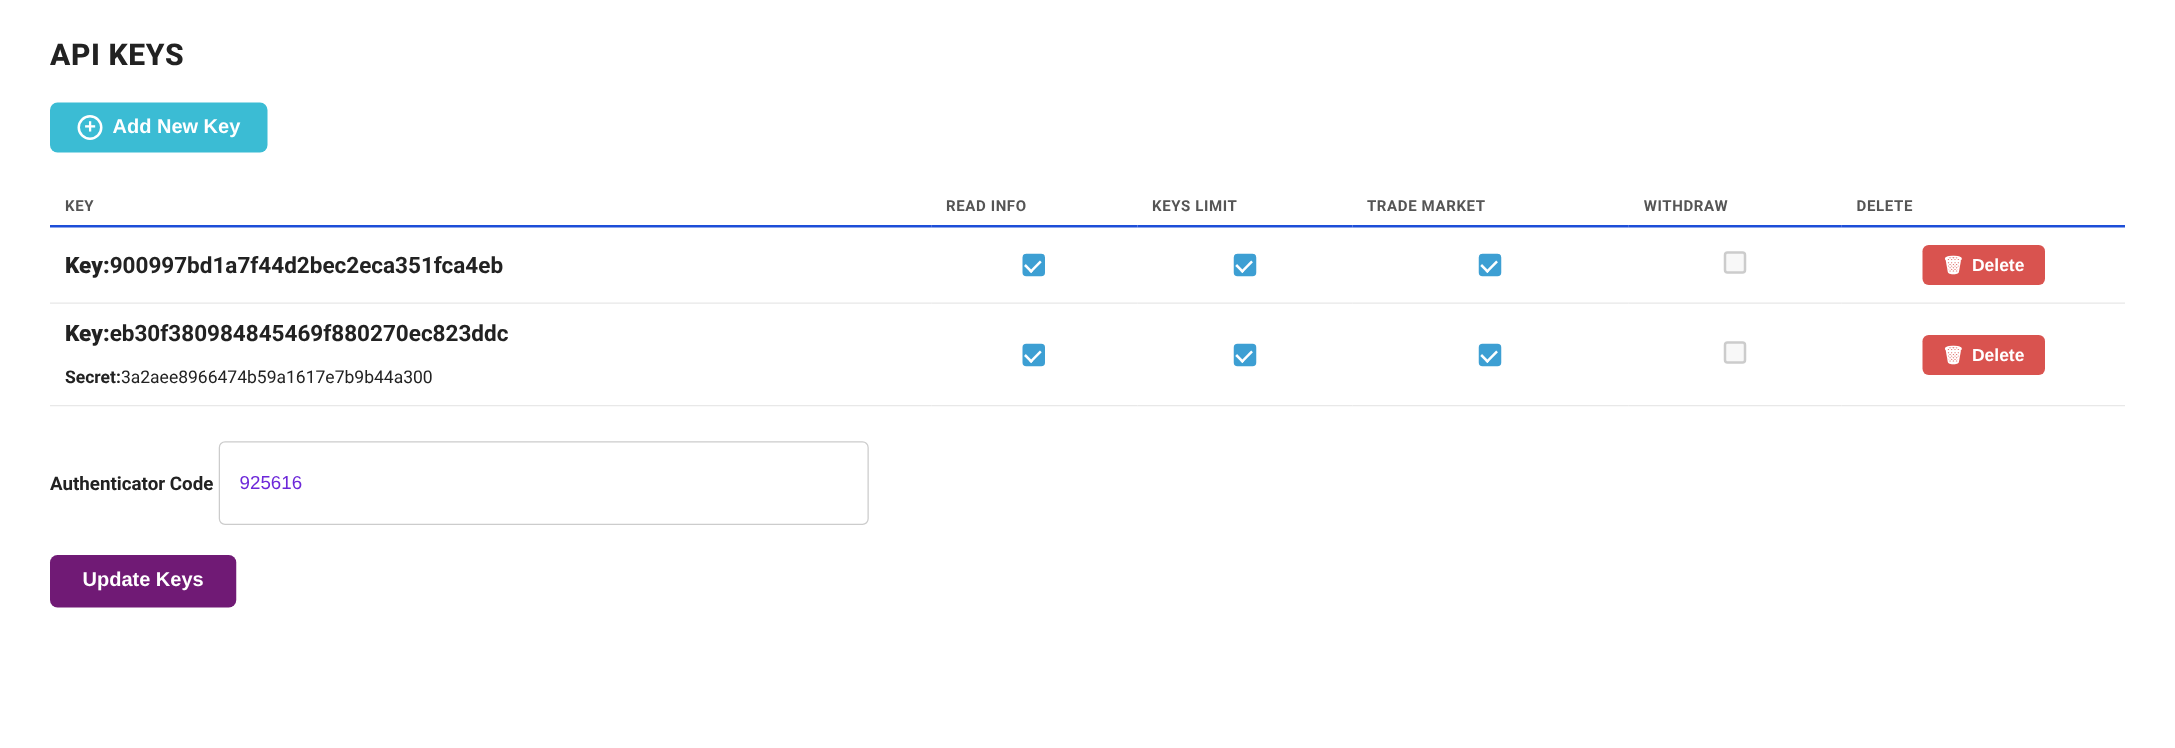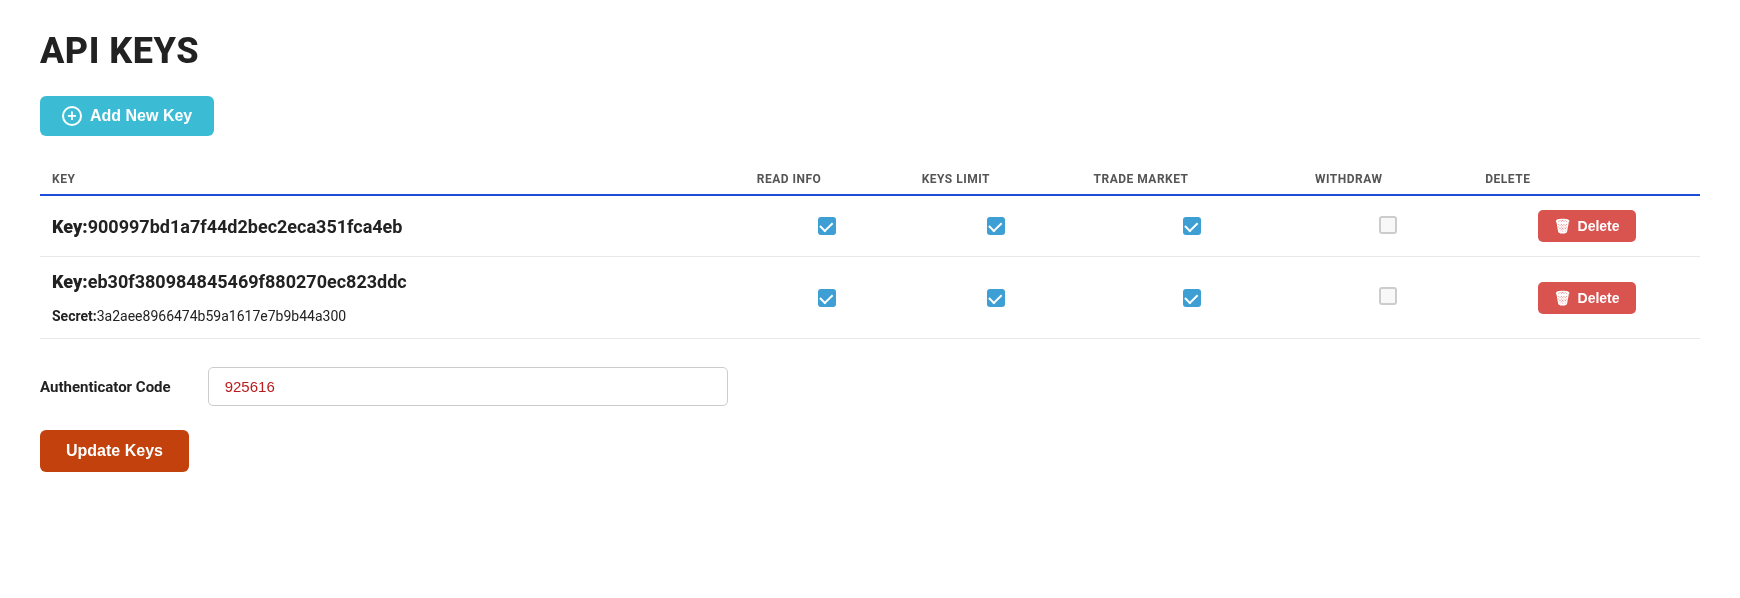--- a/index.html
+++ b/index.html
@@ -3,21 +3,21 @@
   <meta charset="utf-8">
   <style>
     * { box-sizing: border-box; margin: 0; padding: 0; }
     body {
       font-family: -apple-system, BlinkMacSystemFont, "Segoe UI", Roboto, sans-serif;
       background: #fff;
       color: #333;
       padding: 30px 40px;
     }
     h1 {
-      font-size: 36px;
+      font-size: 24px;
       font-weight: 800;
       color: #222;
       margin-bottom: 24px;
       letter-spacing: 0.5px;
     }
     .add-btn {
       display: inline-flex;
       align-items: center;
       gap: 8px;
       background: #3bbcd4;
@@ -135,30 +135,29 @@
     }
     .auth-label {
       font-weight: 700;
       font-size: 15px;
       color: #222;
       white-space: nowrap;
     }
     .auth-input {
       border: 1px solid #ccc;
       border-radius: 5px;
-      padding: 10px 16px;
+      padding: 24px 16px;
       font-size: 15px;
-      color: #b91c1c;
+      color: #6d28d9;
       width: 520px;
       outline: none;
-      margin-left: 33px;
     }
     .update-btn {
       display: inline-block;
-      background: #c2410c;
+      background: #701a75;
       color: #fff;
       border: none;
       border-radius: 6px;
       padding: 12px 26px;
       font-size: 16px;
       font-weight: 600;
       cursor: pointer;
     }
   </style>
 </head>

